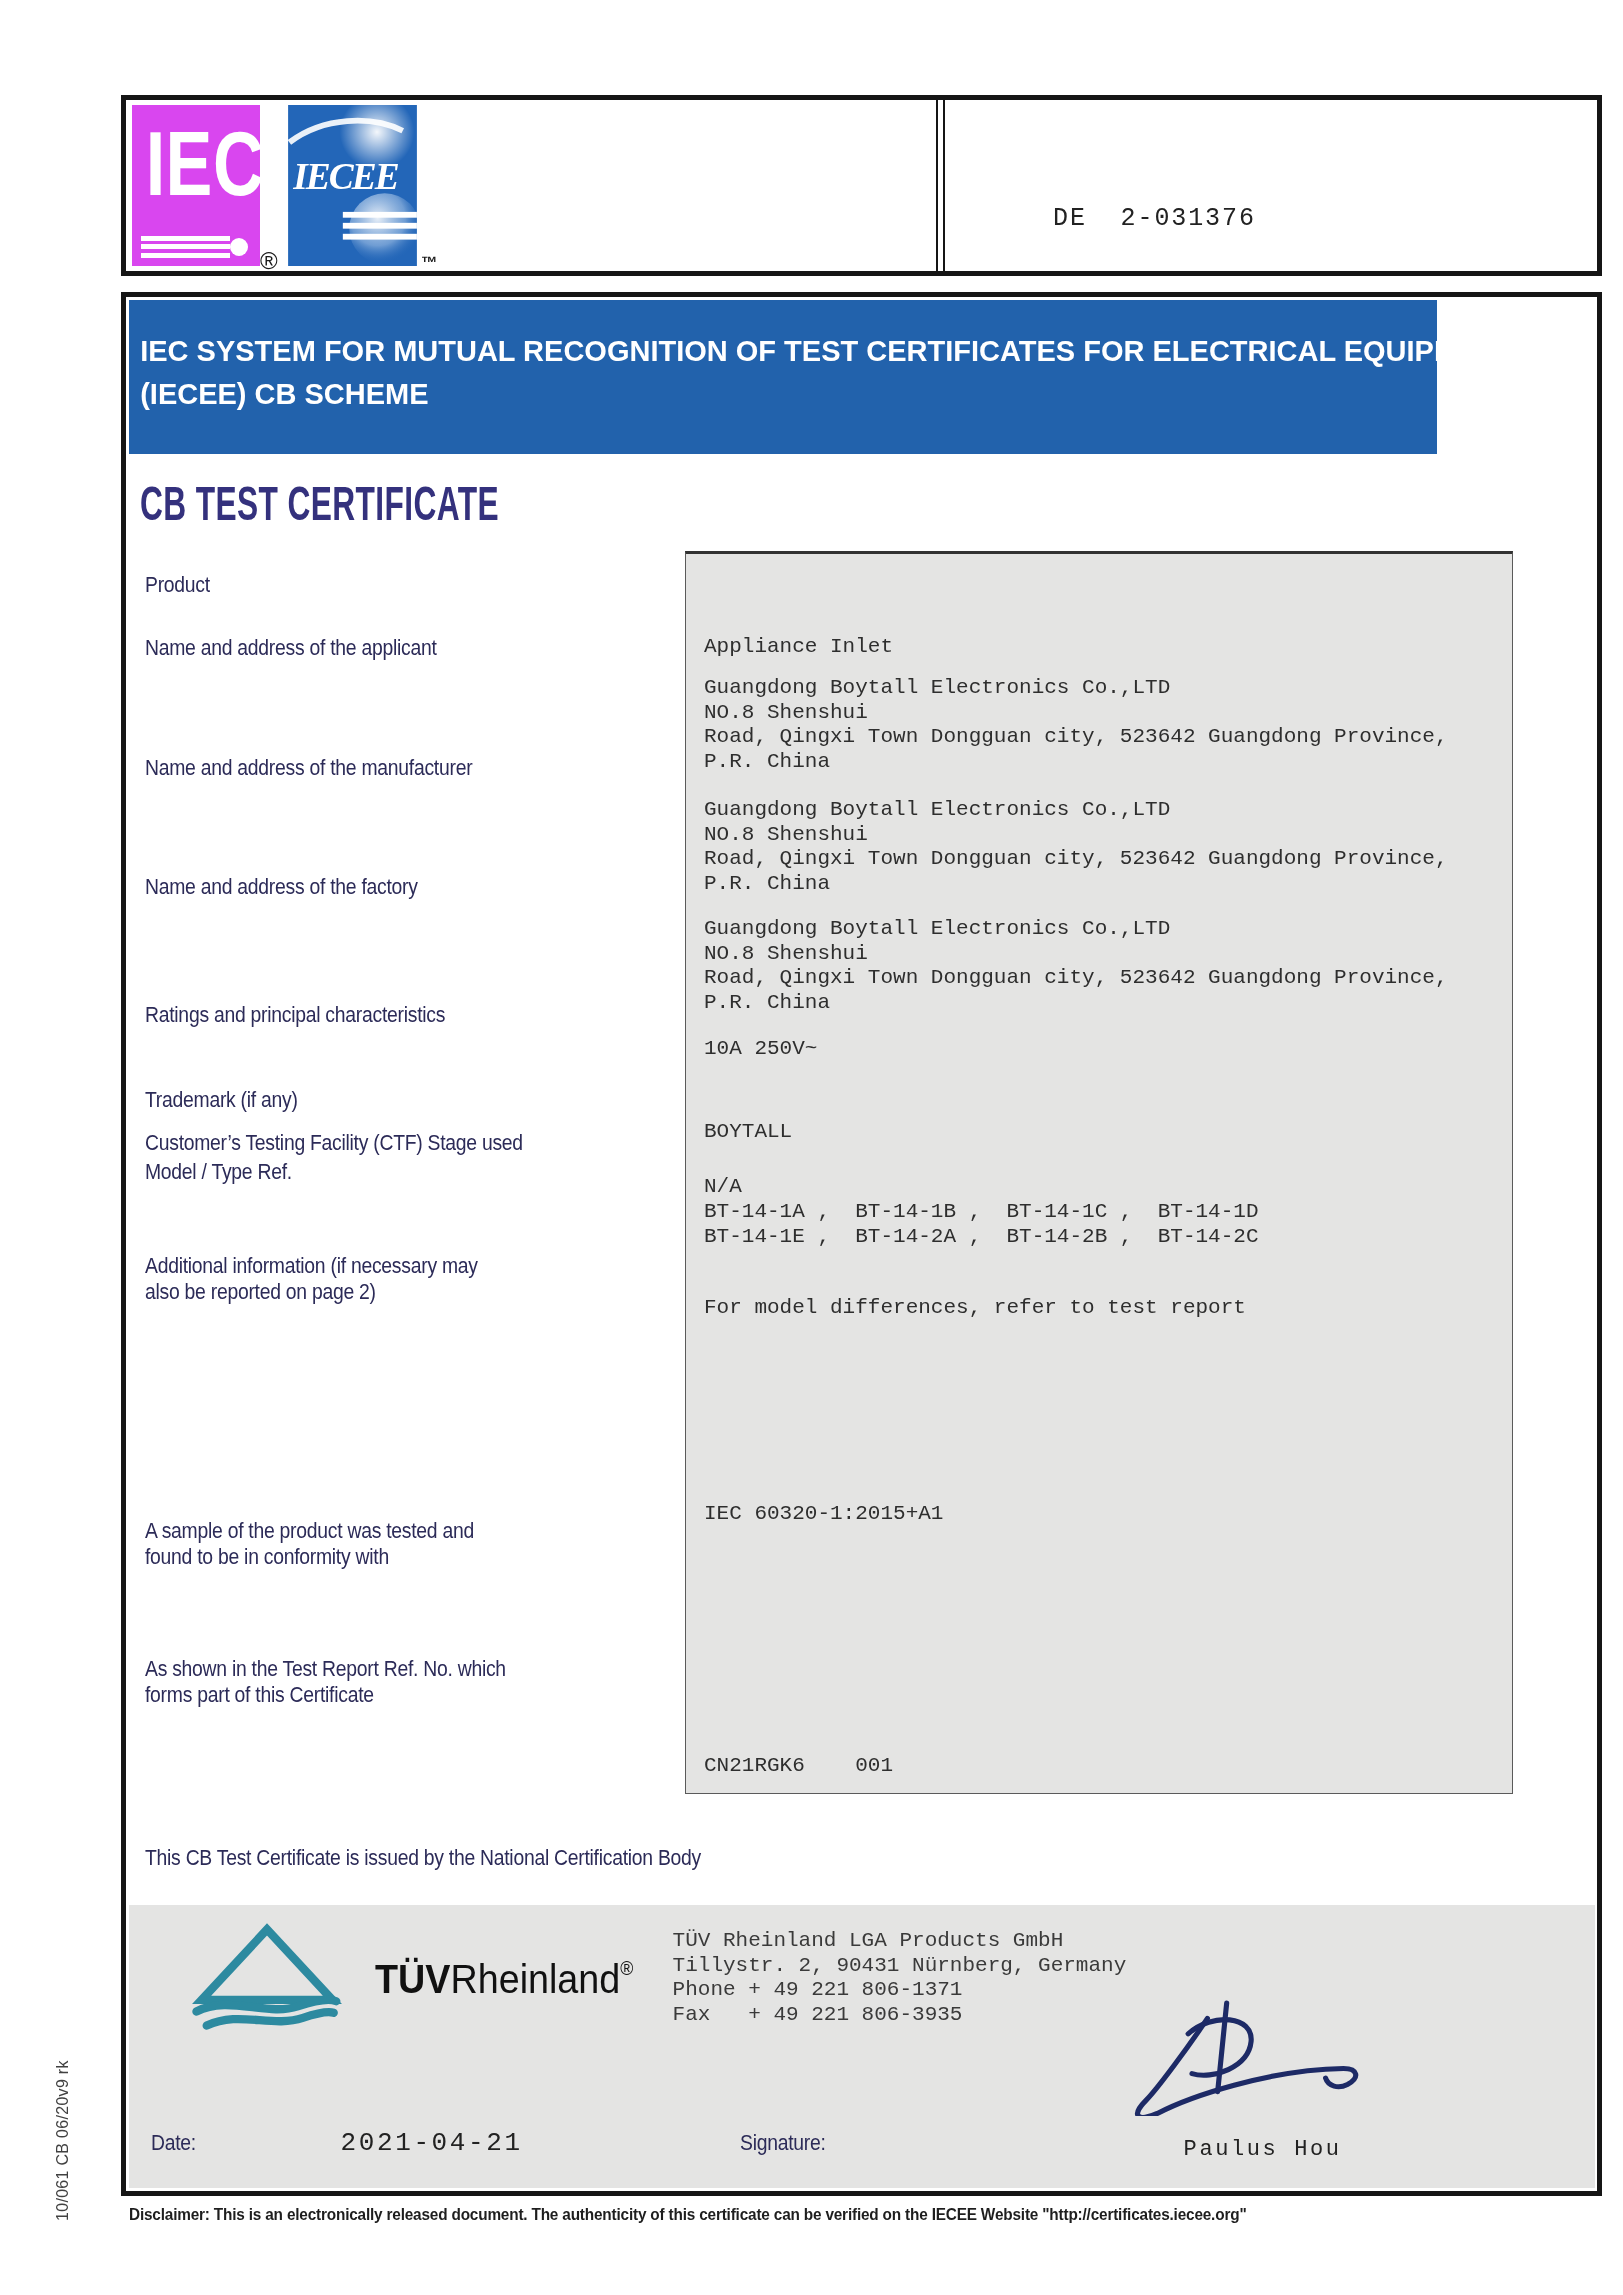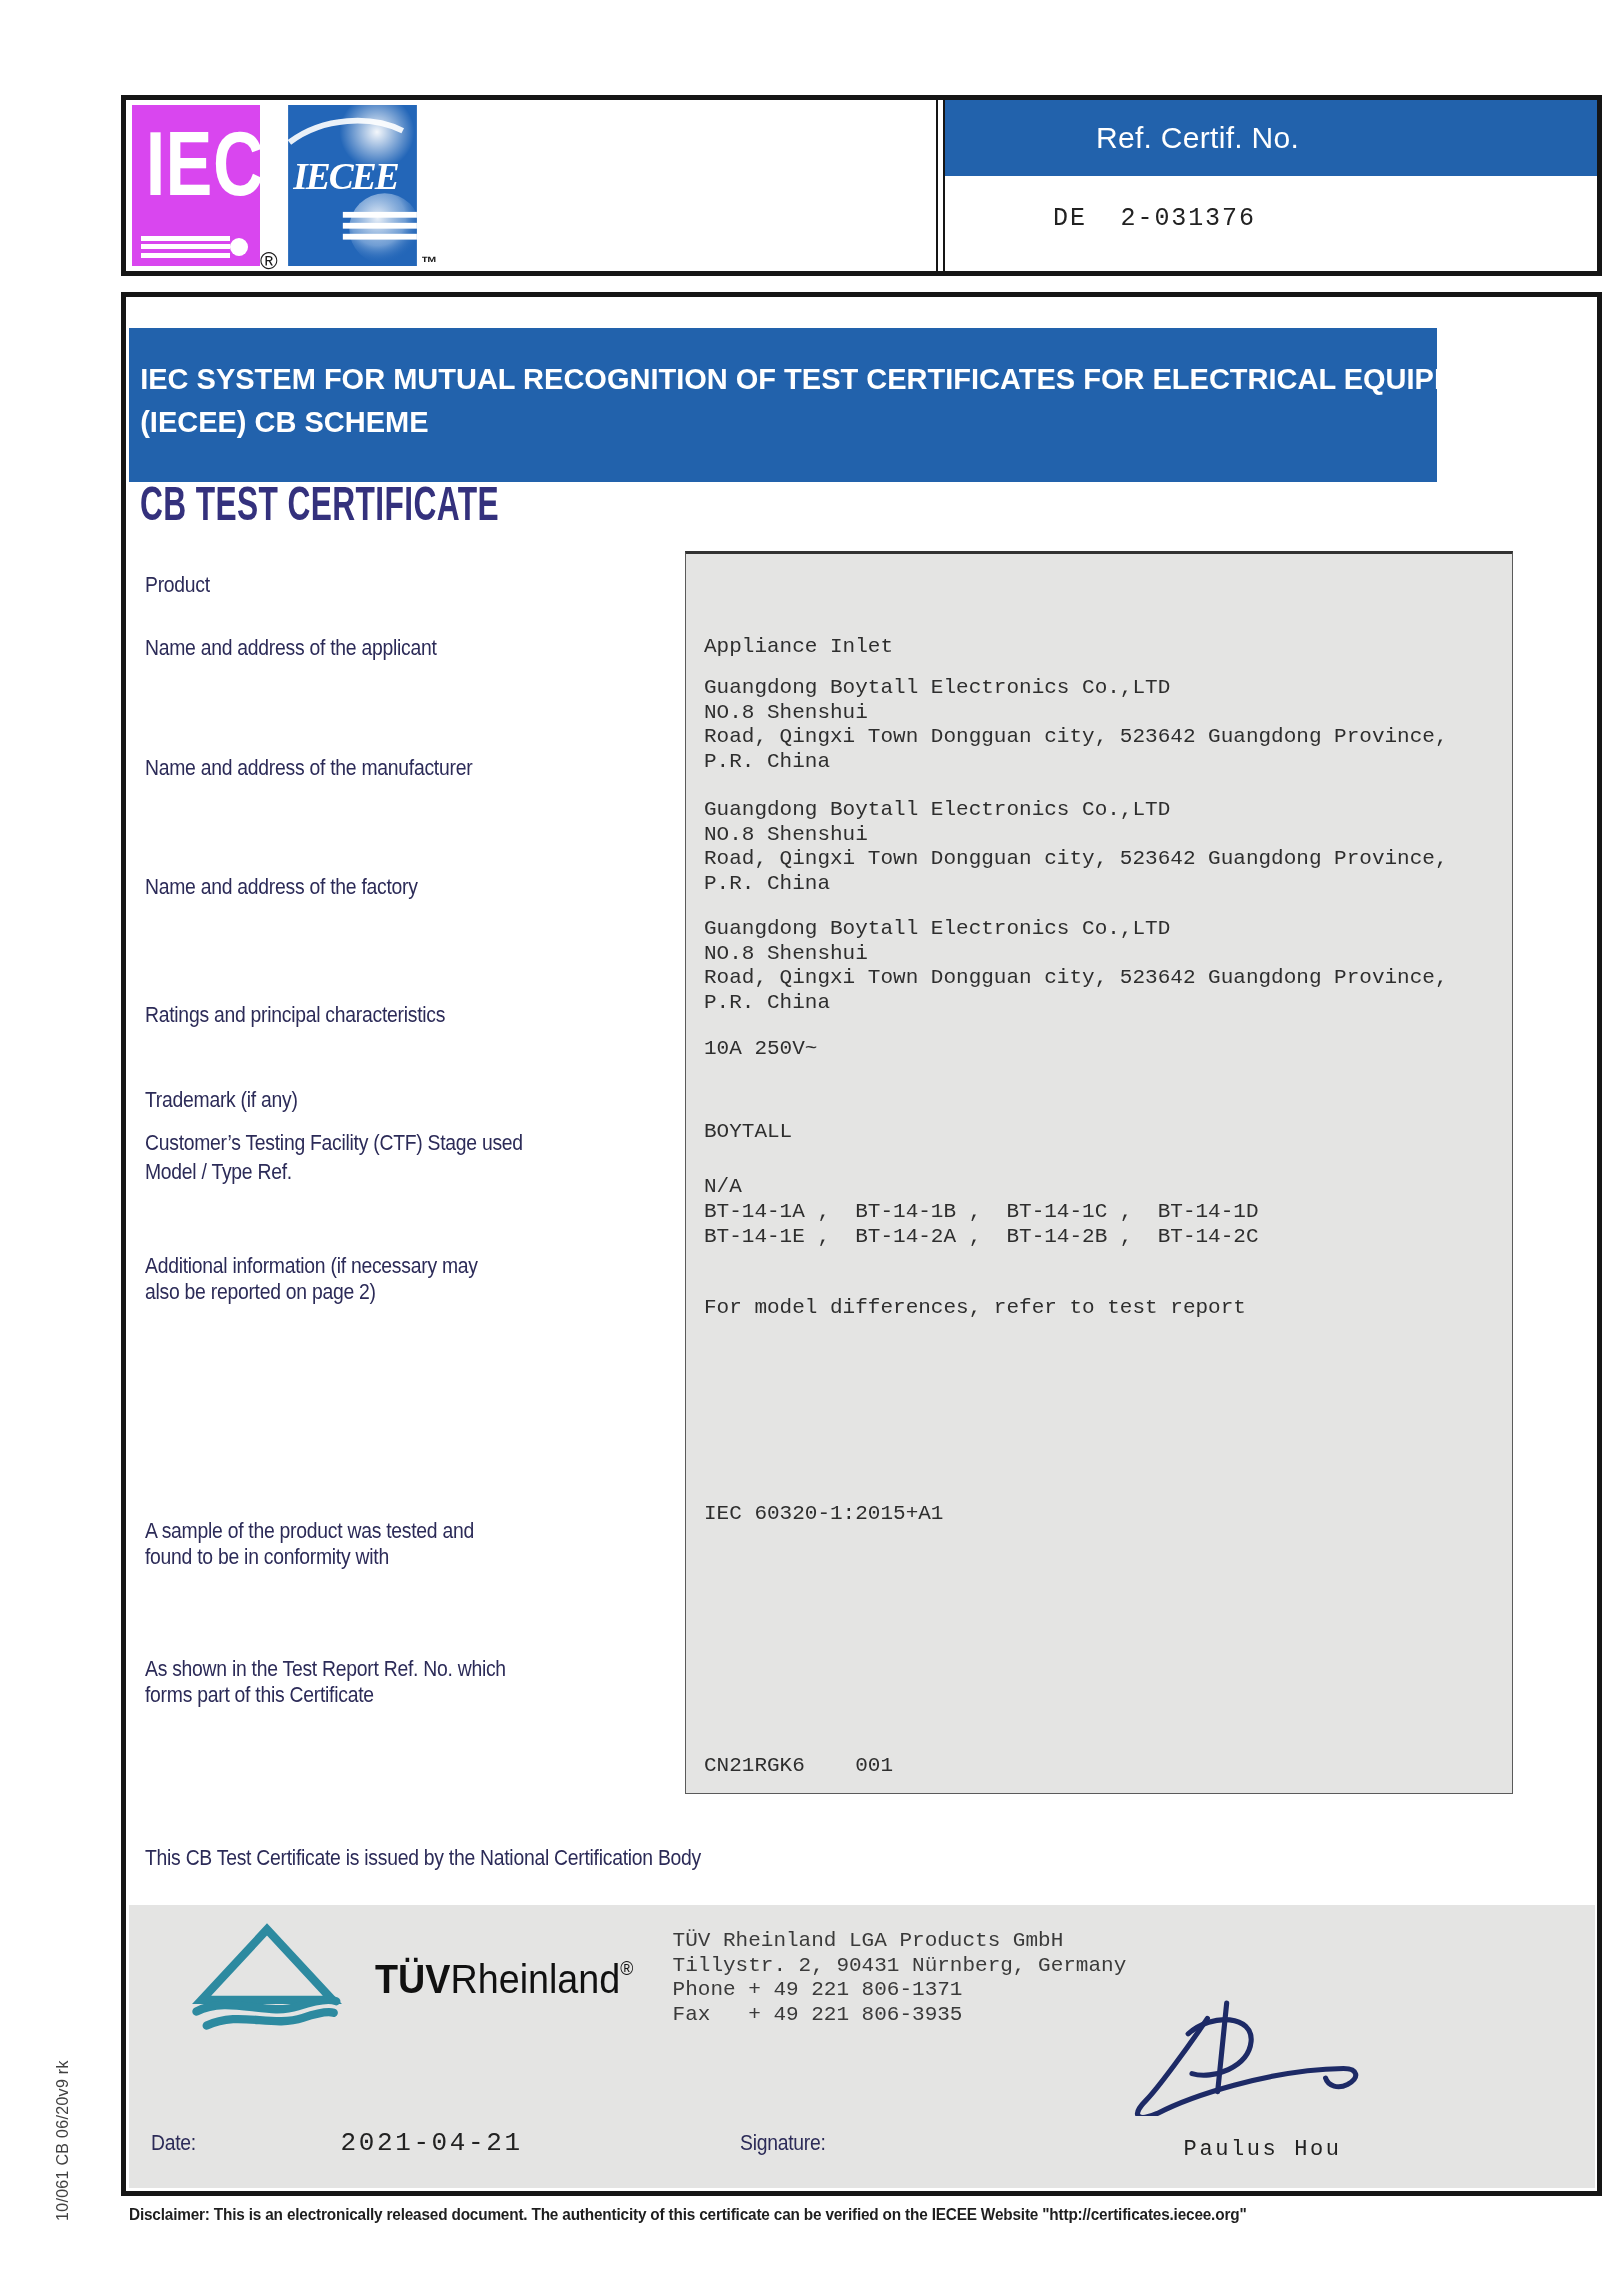--- a/index.html
+++ b/index.html
@@ -19,21 +19,21 @@
   .mark { color:#1a1a1a; }
   #reg-mark { left:134px; top:147px; font-size:24px; }
   #tm-mark { left:295px; top:153px; font-size:16.7px; font-weight:700; }
   #top-divider { left:810px; top:0; height:100%; width:9px; border-left:2.6px solid #151515; border-right:2.6px solid #151515; }
   #ref-cell { left:819px; top:0; right:0; height:76px; background:#2262ac; }
   #ref-label { color:#fff; font-size:30px; line-height:76px; padding-left:151px; letter-spacing:0.3px; }
   #ref-value { left:927px; top:104px; font-family:"Liberation Mono", monospace; font-size:25px; letter-spacing:1.9px; color:#222; white-space:pre; }
 
   
   #main-box { left:121px; top:292px; width:1481px; height:1904px; border:5.1px solid #151515; background:#fff; }
-  #banner { left:2.6px; top:3.2px; width:1308px; height:154px; background:#2262ac;margin-top:28px; }
+  #banner { left:2.6px; top:3.2px; width:1308px; height:154px; background:#2262ac; }
   .banner-line { left:11.6px; color:#fff; font-size:29px; font-weight:700; line-height:1.1; white-space:nowrap; }
   #banner-line1 { top:36px; }
   #banner-line2 { top:79px; }
   #cert-title { left:14px; top:179px; font-size:48px; font-weight:700; color:#34317d; letter-spacing:0.6px; transform:scaleX(.66); transform-origin:left top; white-space:nowrap; }
 
   .flabel { left:19.3px; font-size:22px; color:#2c2b58; letter-spacing:-0.3px; line-height:26px; white-space:pre-line; transform:scaleX(.88); transform-origin:left top; }
 
   #value-box { left:559px; top:254px; width:828px; height:1243px; background:#e4e4e3; border:1.9px solid #5a5a5a; border-top:3.2px solid #323232; }
   .fvalue { left:18px; font-family:"Liberation Mono", monospace; font-size:21px; line-height:24.5px; color:#2e2e2e; white-space:pre;margin-top:44px; }
 
@@ -96,23 +96,20 @@
         <rect x="85" y="183" width="115" height="9" fill="#ffffff"></rect>
         <rect x="85" y="200" width="115" height="9" fill="#ffffff"></rect>
       </svg>
     </div>
 
     <div class="abs mark" id="reg-mark">®</div>
     <div class="abs mark" id="tm-mark">™</div>
 
     <div class="abs" id="top-divider"></div>
 
-    <div class="abs" id="ref-cell">
-      <div id="ref-label">Ref. Certif. No.</div>
-    </div>
     <div class="abs" id="ref-value">DE  2-031376</div>
   </div>
 
   <div class="abs" id="main-box">
 
     <div class="abs" id="banner">
       <div class="abs banner-line" id="banner-line1">IEC SYSTEM FOR MUTUAL RECOGNITION OF TEST CERTIFICATES FOR ELECTRICAL EQUIPMENT</div>
       <div class="abs banner-line" id="banner-line2">(IECEE) CB SCHEME</div>
     </div>
 

